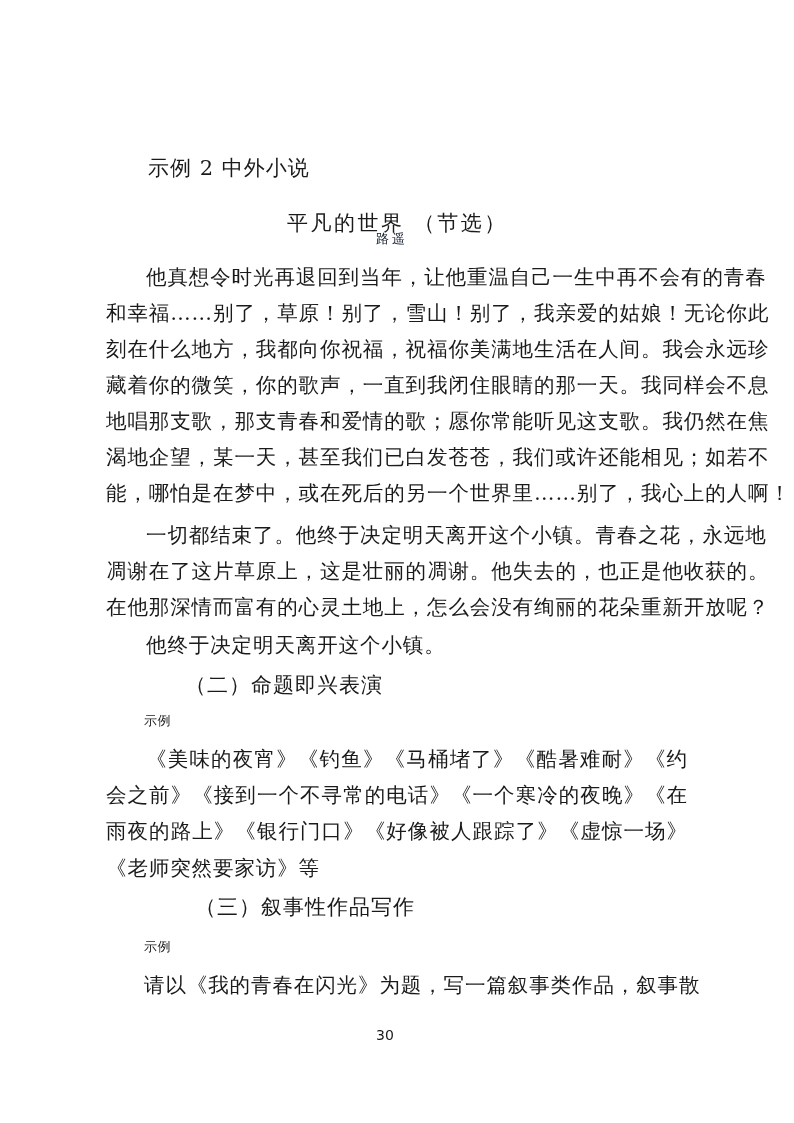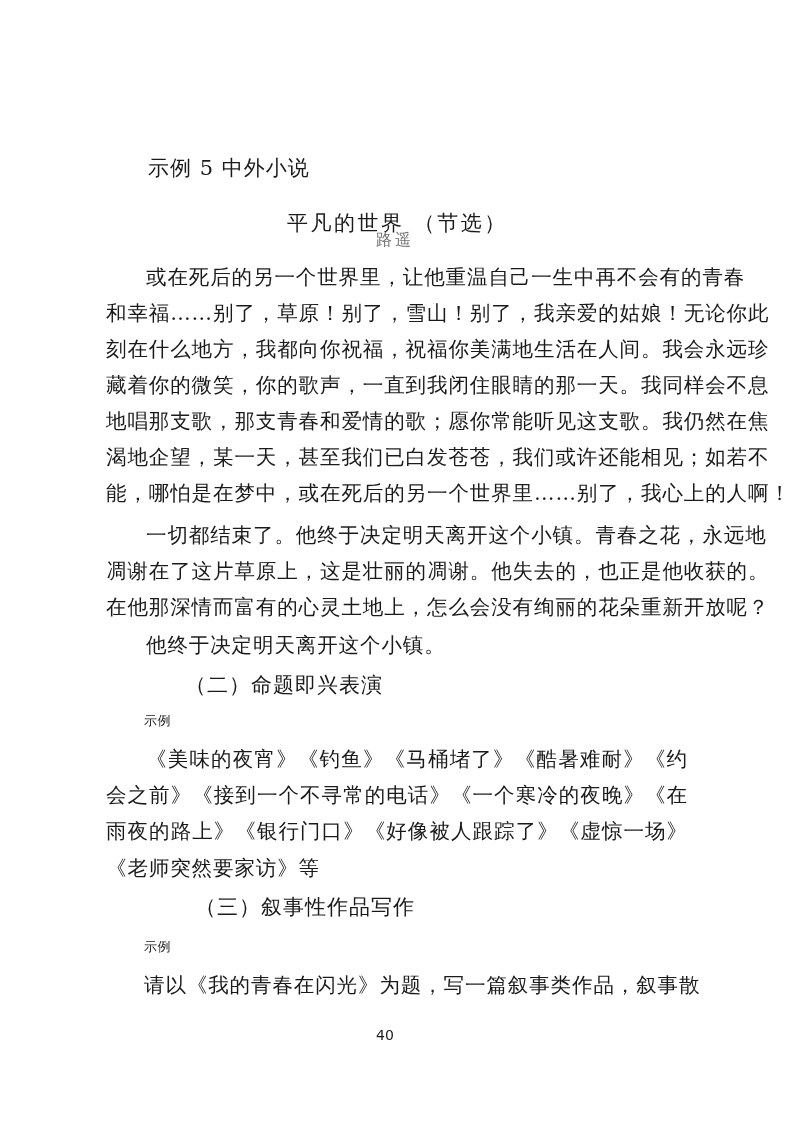--- a/index.html
+++ b/index.html
@@ -44,42 +44,42 @@
     .example-label {
       font-size: 13px;
       letter-spacing: 0.5px;
     }
     .title {
       font-size: 21px;
       letter-spacing: 2.5px;
       margin-top: 20px;
     }
     .author {
-      font-size: 16px;
+      font-size: 13px;
       letter-spacing: 3px;
-      color: #737373;
+      color: #0f172a;
     }
     .page-number {
       font-size: 14px;
       font-family: "DejaVu Sans", "Liberation Sans", sans-serif;
     }
   </style>
 </head>
 <body>
 
 <div>
 
-  <p class="abs serif section-label" style="left:148px; top:154px;">示例 5 中外小说</p>
+  <p class="abs serif section-label" style="left:148px; top:154px;">示例 2 中外小说</p>
 
   <p class="abs serif title" style="left:287px; top:189px;">平凡的世界 （节选）</p>
 
   <p class="abs serif author" style="left:376px; top:230px;">路遥</p>
 
   <div>
-    <p class="abs serif body-line" style="left:146px; top:265px; width:542px; text-align:justify; text-align-last:justify;">或在死后的另一个世界里，让他重温自己一生中再不会有的青春</p>
+    <p class="abs serif body-line" style="left:146px; top:265px; width:542px; text-align:justify; text-align-last:justify;">他真想令时光再退回到当年，让他重温自己一生中再不会有的青春</p>
     <p class="abs serif body-line justify" style="left:106px; top:301px;">和幸福……别了，草原！别了，雪山！别了，我亲爱的姑娘！无论你此</p>
     <p class="abs serif body-line justify" style="left:106px; top:337px;">刻在什么地方，我都向你祝福，祝福你美满地生活在人间。我会永远珍</p>
     <p class="abs serif body-line justify" style="left:106px; top:373px;">藏着你的微笑，你的歌声，一直到我闭住眼睛的那一天。我同样会不息</p>
     <p class="abs serif body-line justify" style="left:106px; top:409px;">地唱那支歌，那支青春和爱情的歌；愿你常能听见这支歌。我仍然在焦</p>
     <p class="abs serif body-line justify" style="left:106px; top:445px;">渴地企望，某一天，甚至我们已白发苍苍，我们或许还能相见；如若不</p>
     <p class="abs serif body-line justify" style="left:106px; top:481px;">能，哪怕是在梦中，或在死后的另一个世界里……别了，我心上的人啊！</p>
   </div>
 
   <div>
     <p class="abs serif body-line" style="left:146px; top:523px; width:542px; text-align:justify; text-align-last:justify;">一切都结束了。他终于决定明天离开这个小镇。青春之花，永远地</p>
@@ -97,15 +97,15 @@
     <p class="abs serif body-line justify" style="left:106px; top:783px;">会之前》《接到一个不寻常的电话》《一个寒冷的夜晚》《在</p>
     <p class="abs serif body-line justify" style="left:106px; top:819px;">雨夜的路上》《银行门口》《好像被人跟踪了》《虚惊一场》</p>
     <p class="abs serif body-line" style="left:106px; top:856px;">《老师突然要家访》等</p>
   </div>
 
   <p class="abs sans section-label" style="left:155px; top:893px;">（三）叙事性作品写作</p>
   <p class="abs serif example-label" style="left:144px; top:938px;">示例</p>
 
   <p class="abs serif body-line" style="left:144px; top:973px; width:544px; text-align:justify; text-align-last:justify;">请以《我的青春在闪光》为题，写一篇叙事类作品，叙事散</p>
 
-  <p class="abs page-number" style="left:376px; top:1027px;">40</p>
+  <p class="abs page-number" style="left:376px; top:1027px;">30</p>
 
 </div>
 
 </body></html>

